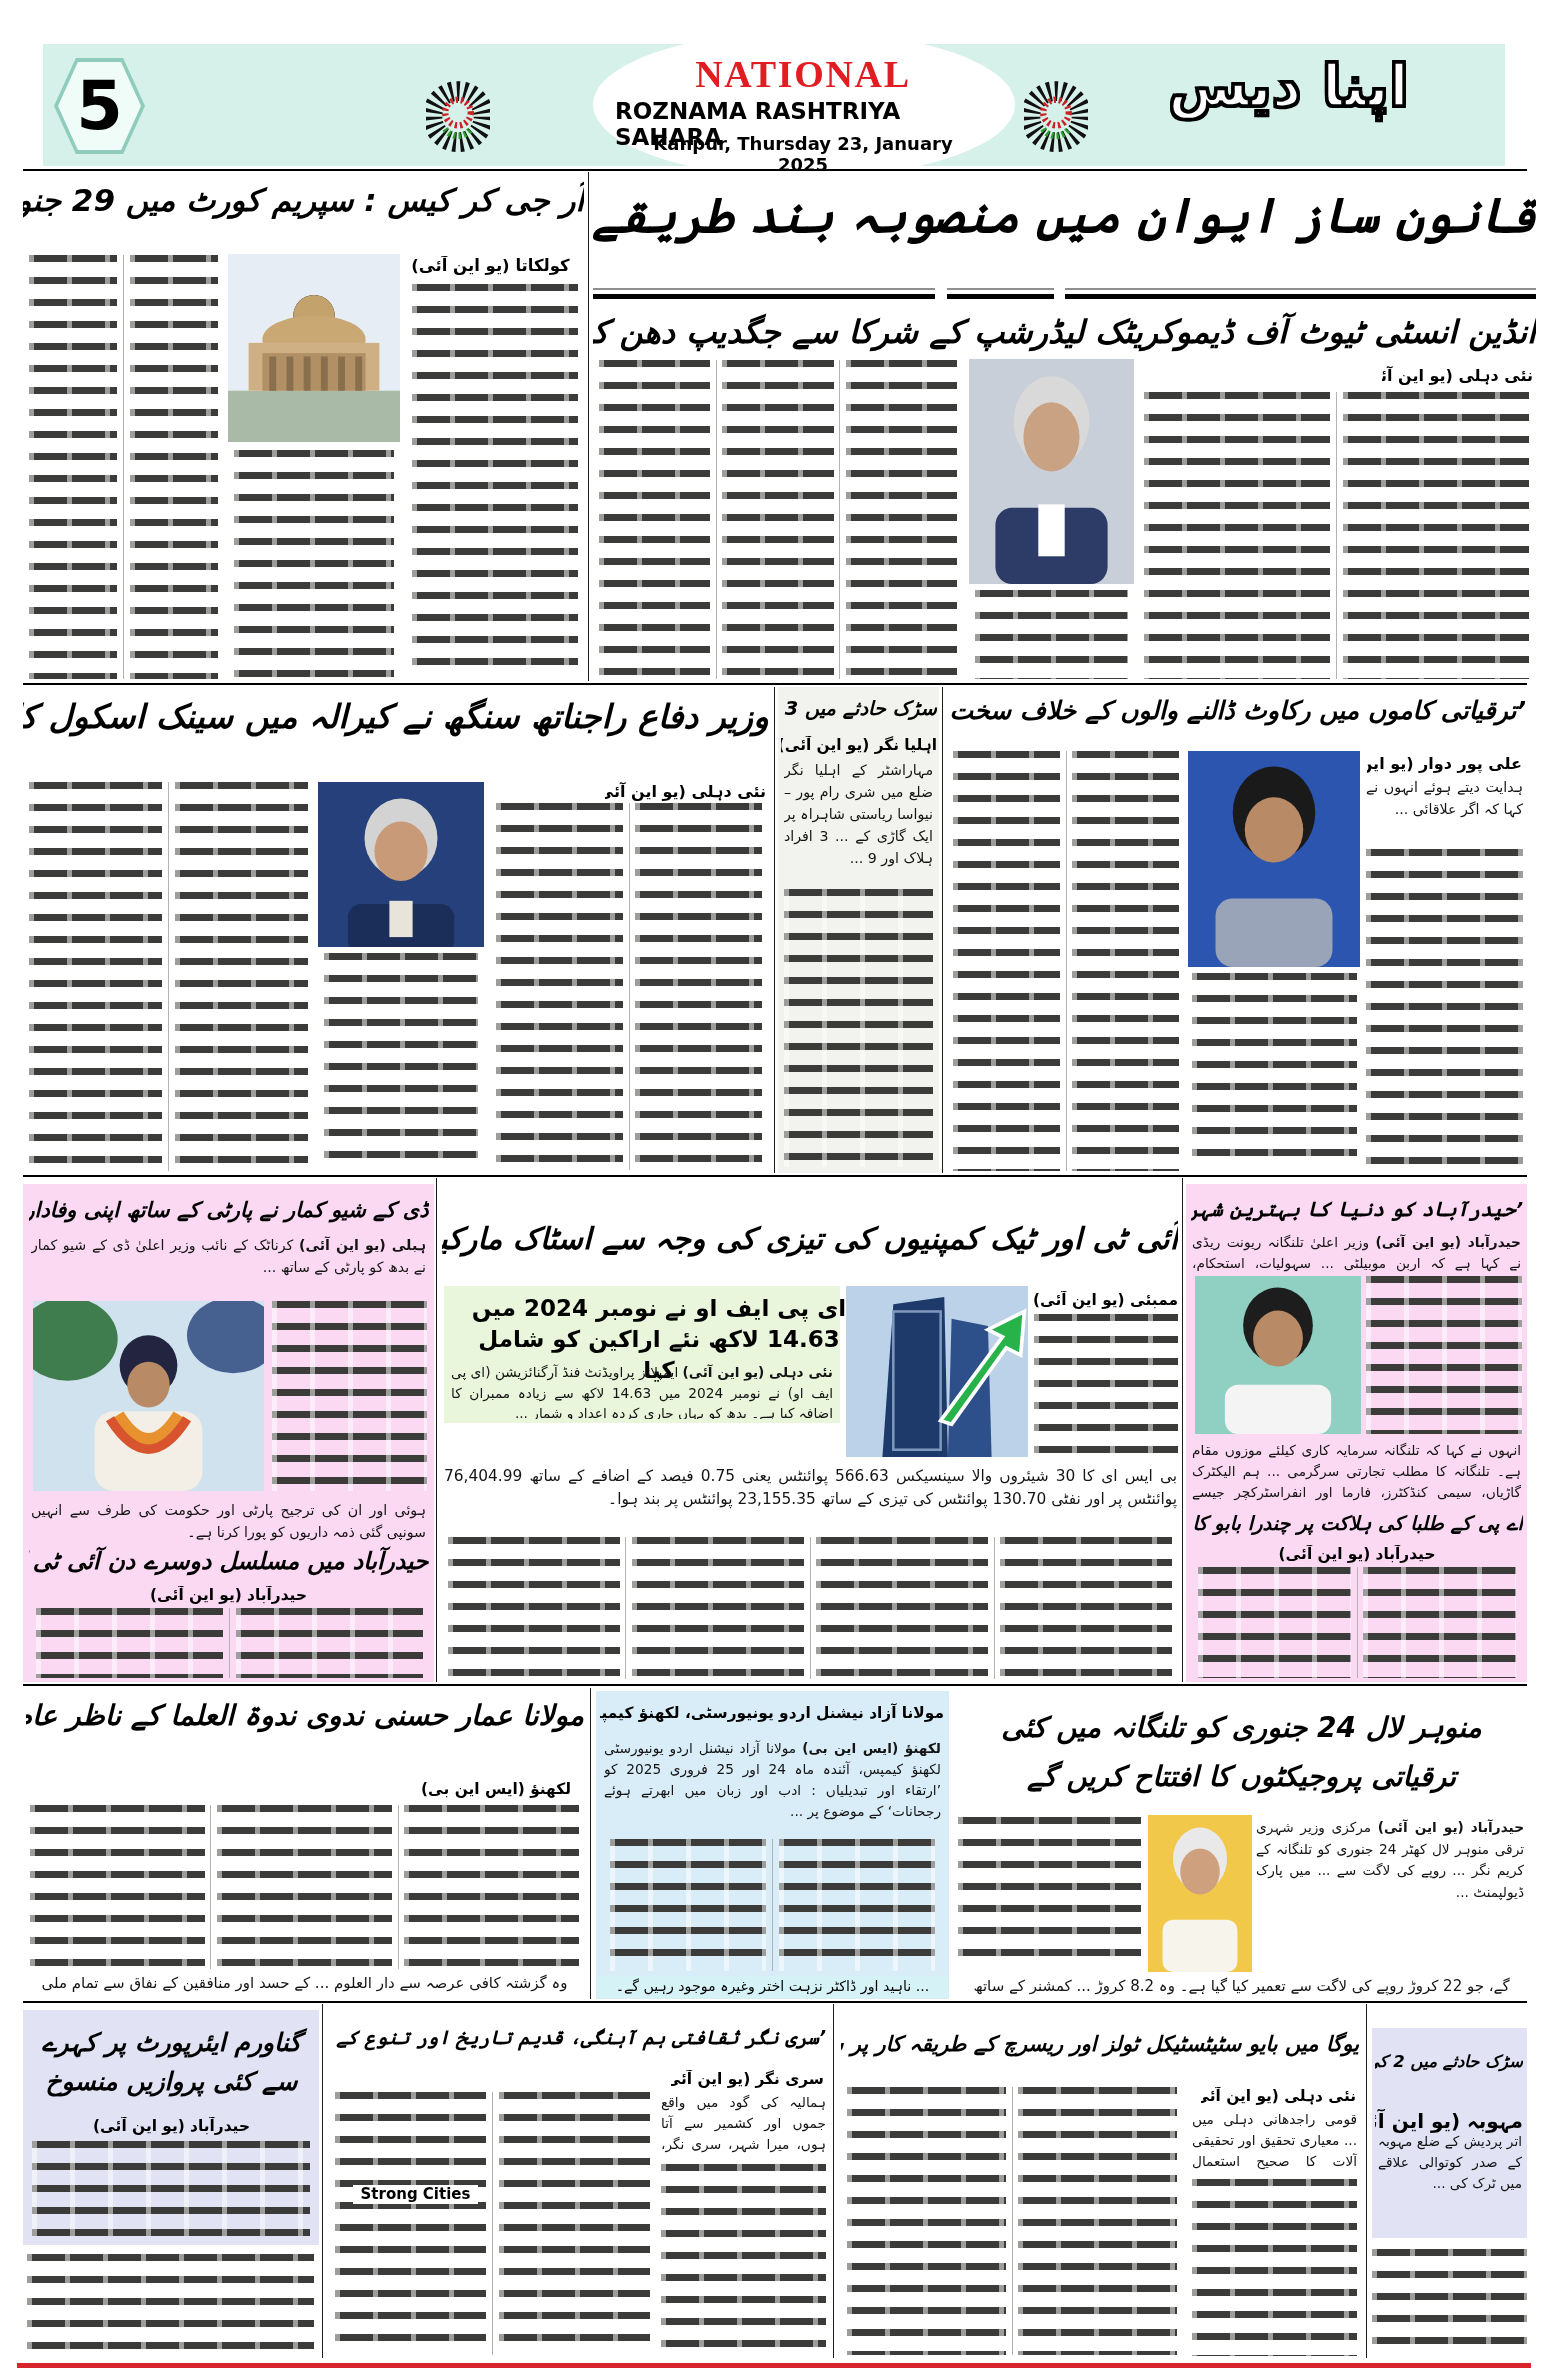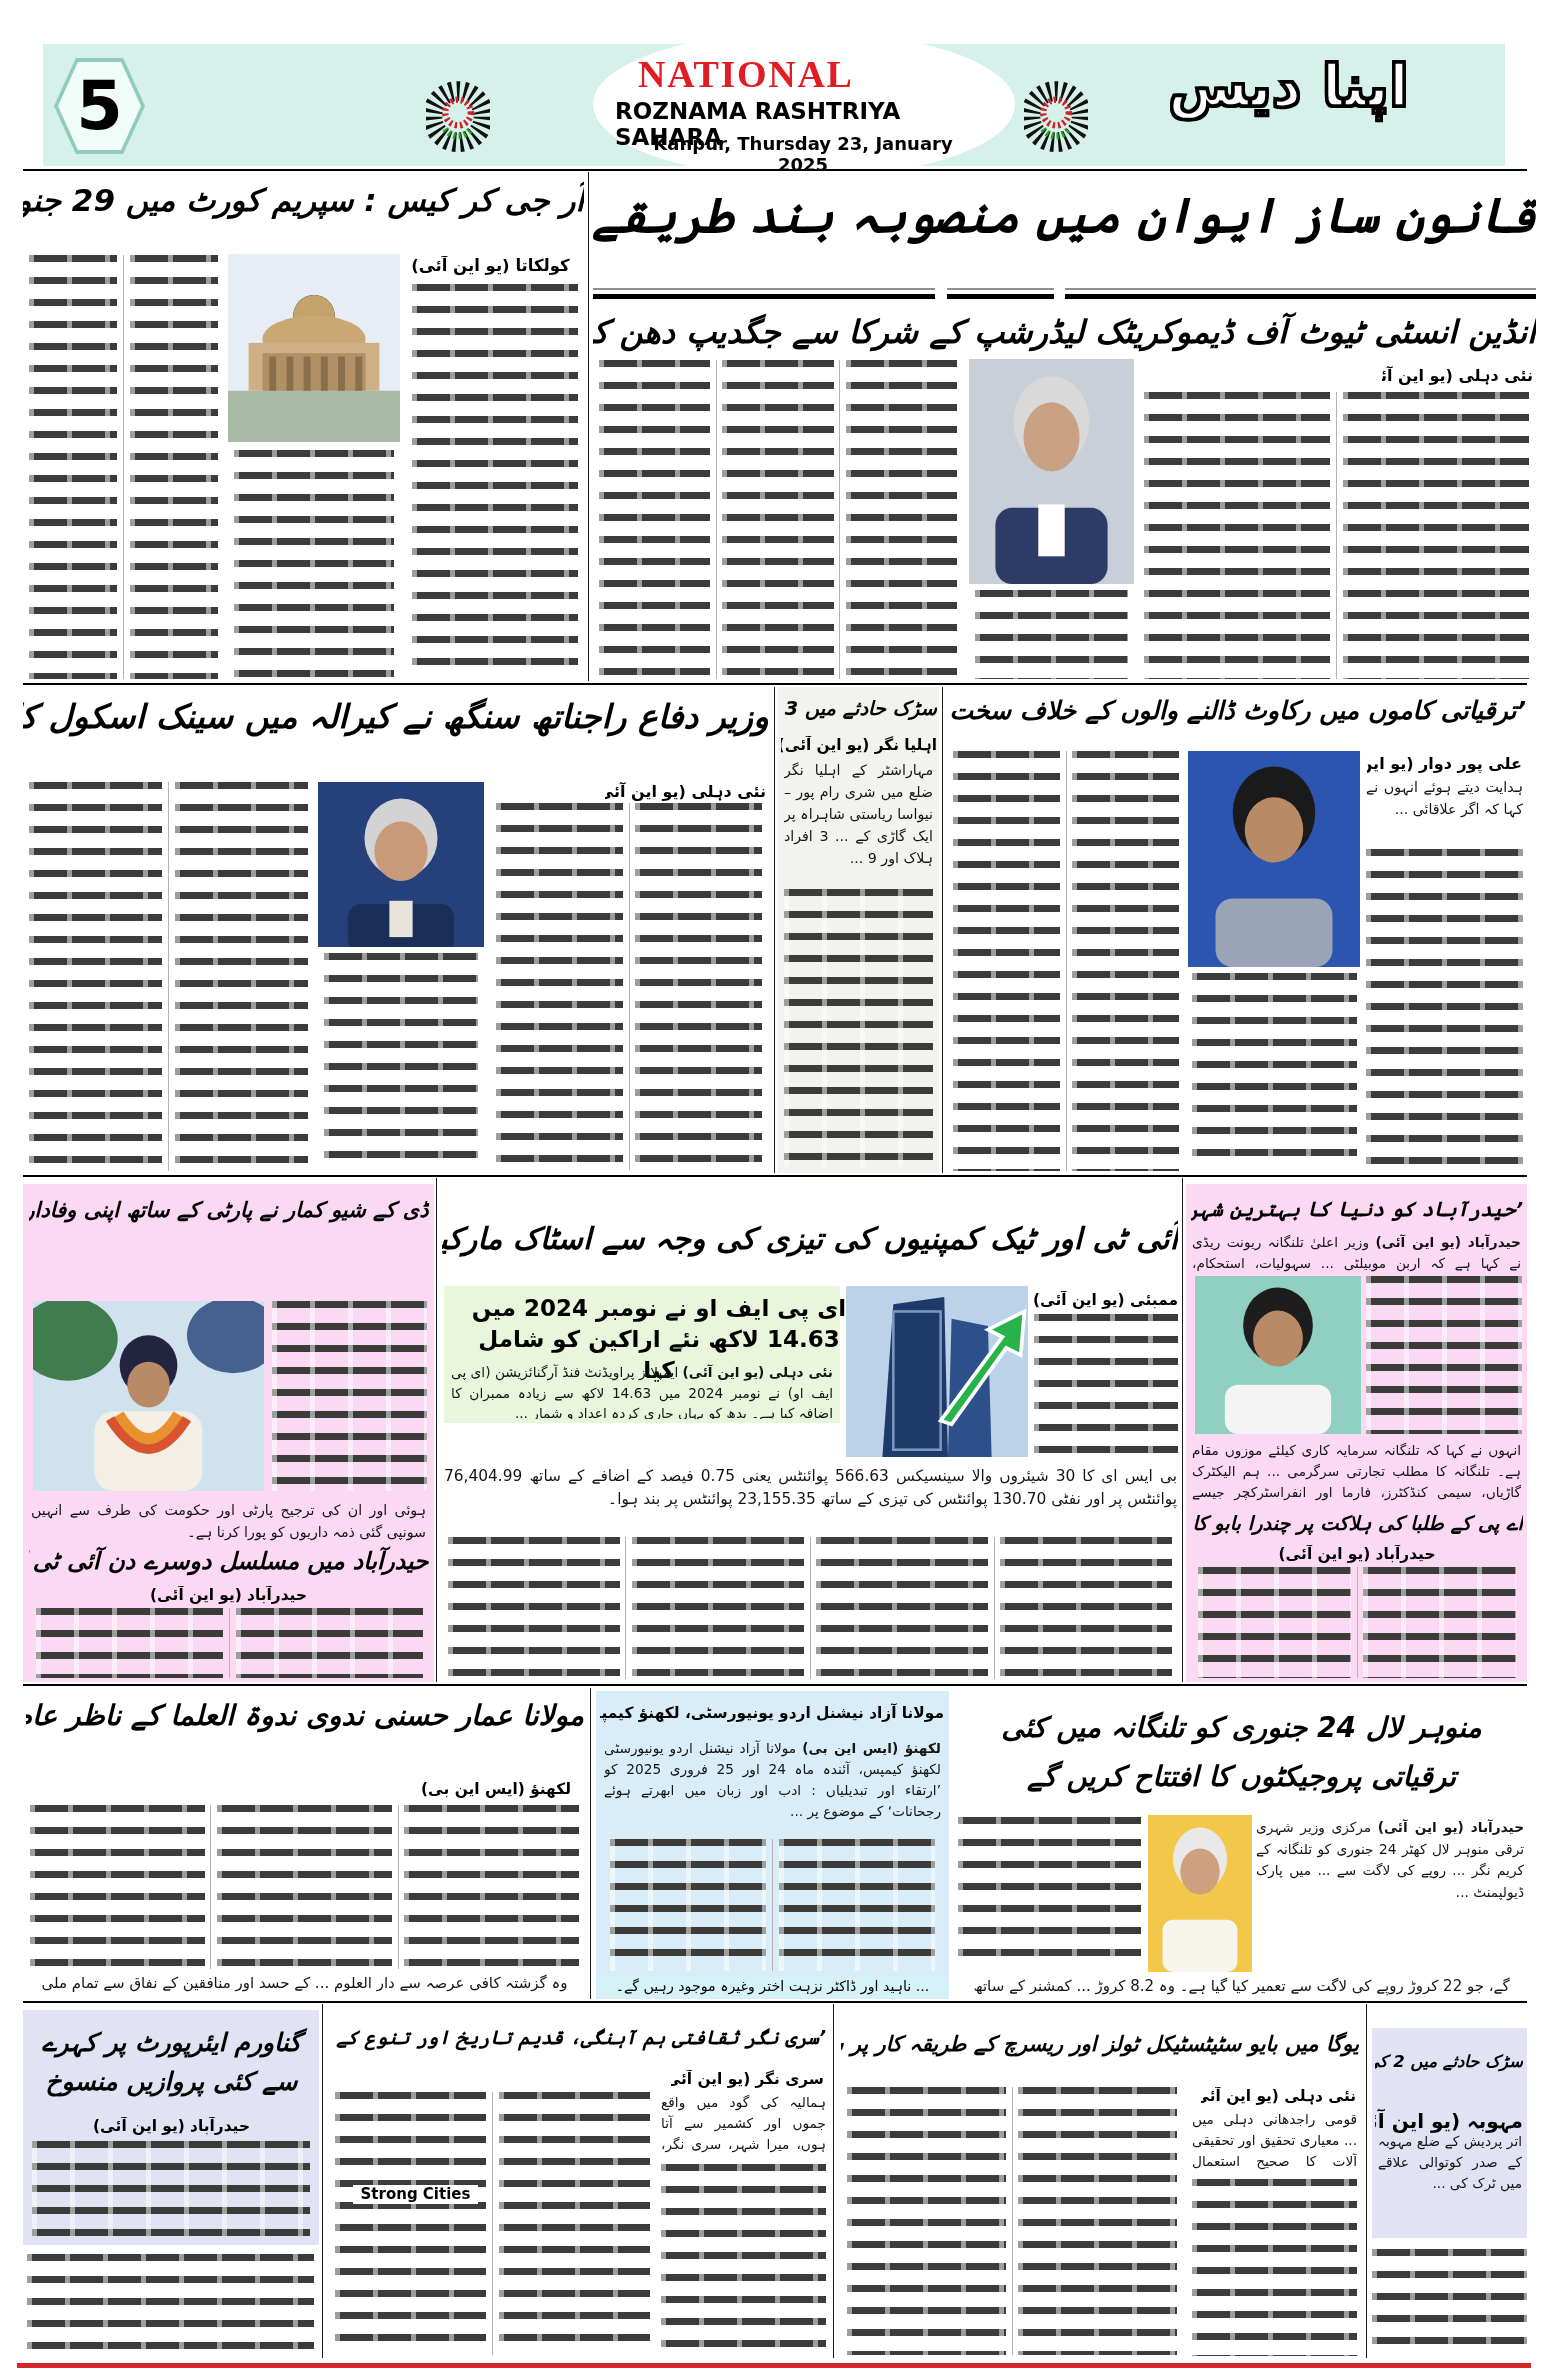--- a/index.html
+++ b/index.html
@@ -62,21 +62,21 @@
 
   <div class="abs" style="left:426px;top:73px;width:64px;height:87px">
     <svg viewBox="0 0 110 150">
         <circle cx="55" cy="75" r="44" fill="none" stroke="#111" stroke-width="34" stroke-dasharray="5 7"></circle>
         <circle cx="55" cy="68" r="22" fill="none" stroke="#cc2127" stroke-width="11" stroke-dasharray="4 5"></circle>
         <path d="M33 96a26 26 0 0 0 44 0" stroke="#2d9e2d" stroke-width="11" fill="none" stroke-dasharray="4 5"></path>
       </svg>
   </div>
 
   <div class="abs" style="left:593px;top:31px;width:422px;height:147px;background:#fff;border-radius:50%"></div>
-  <div class="abs" style="left:638px;top:52px;width:330px;font-family:'Liberation Serif',serif;
+  <div class="abs" style="left:638px;top:52px;width:330px;text-align:center;font-family:'Liberation Serif',serif;
               font-weight:700;font-size:38px;color:#e21c23;letter-spacing:1.7px">NATIONAL</div>
   <div class="abs" style="left:615px;top:98px;width:376px;font-weight:700;font-size:23px">ROZNAMA RASHTRIYA SAHARA</div>
   <div class="abs" style="left:638px;top:133px;width:330px;text-align:center;font-weight:700;font-size:18px">Kanpur, Thursday 23,  January 2025</div>
 
   <div class="abs" style="left:1024px;top:73px;width:64px;height:87px">
     <svg viewBox="0 0 110 150">
         <circle cx="55" cy="75" r="44" fill="none" stroke="#111" stroke-width="34" stroke-dasharray="5 7"></circle>
         <circle cx="55" cy="68" r="22" fill="none" stroke="#cc2127" stroke-width="11" stroke-dasharray="4 5"></circle>
         <path d="M33 96a26 26 0 0 0 44 0" stroke="#2d9e2d" stroke-width="11" fill="none" stroke-dasharray="4 5"></path>
       </svg>
@@ -263,20 +263,24 @@
   </div>
   <div class="abs txt" style="left:1192px;top:973px;width:165px;height:198px"></div>
 
   <div class="hrule" style="left:23px;top:1175px;width:1504px;height:1.7px"></div>
 
   <div class="vrule" style="left:436px;top:1178px;height:504px"></div>
   <div class="vrule" style="left:1182px;top:1178px;height:504px"></div>
 
   <div class="abs" style="left:23px;top:1184px;width:411px;height:498px;background:#fbd9f3"></div>
   <div class="abs hl" style="left:28.5px;top:1195px;width:400px;font-size:21px;line-height:1.5">ڈی کے شیو کمار نے پارٹی کے ساتھ اپنی وفاداری کا اعادہ کیا</div>
+  <div class="abs lead" style="left:31px;top:1235px;width:395px;height:62px;font-size:14.2px;line-height:21.6px;overflow:hidden">
+    <b>ہبلی (یو این آئی)</b>
+    <span>کرناٹک کے نائب وزیر اعلیٰ ڈی کے شیو کمار نے بدھ کو پارٹی کے ساتھ ...</span>
+  </div>
   <div class="photo" style="left:33px;top:1301px;width:231px;height:190px">
     <svg viewBox="0 0 120 100" preserveAspectRatio="none">
       <rect width="120" height="100" fill="#cfe2ee"></rect>
       <ellipse cx="18" cy="20" rx="26" ry="22" fill="#3f7d4e"></ellipse>
       <ellipse cx="104" cy="18" rx="24" ry="20" fill="#46608f"></ellipse>
       <ellipse cx="60" cy="34" rx="15" ry="16" fill="#23243f"></ellipse>
       <ellipse cx="60" cy="44" rx="11" ry="12" fill="#b98a66"></ellipse>
       <rect x="32" y="58" width="56" height="42" rx="10" fill="#f3efe6"></rect>
       <path d="M44 60 q16 26 32 0" stroke="#e8922f" stroke-width="7" fill="none"></path>
       <path d="M40 62 q20 32 40 0" stroke="#d8542f" stroke-width="5" fill="none"></path>

